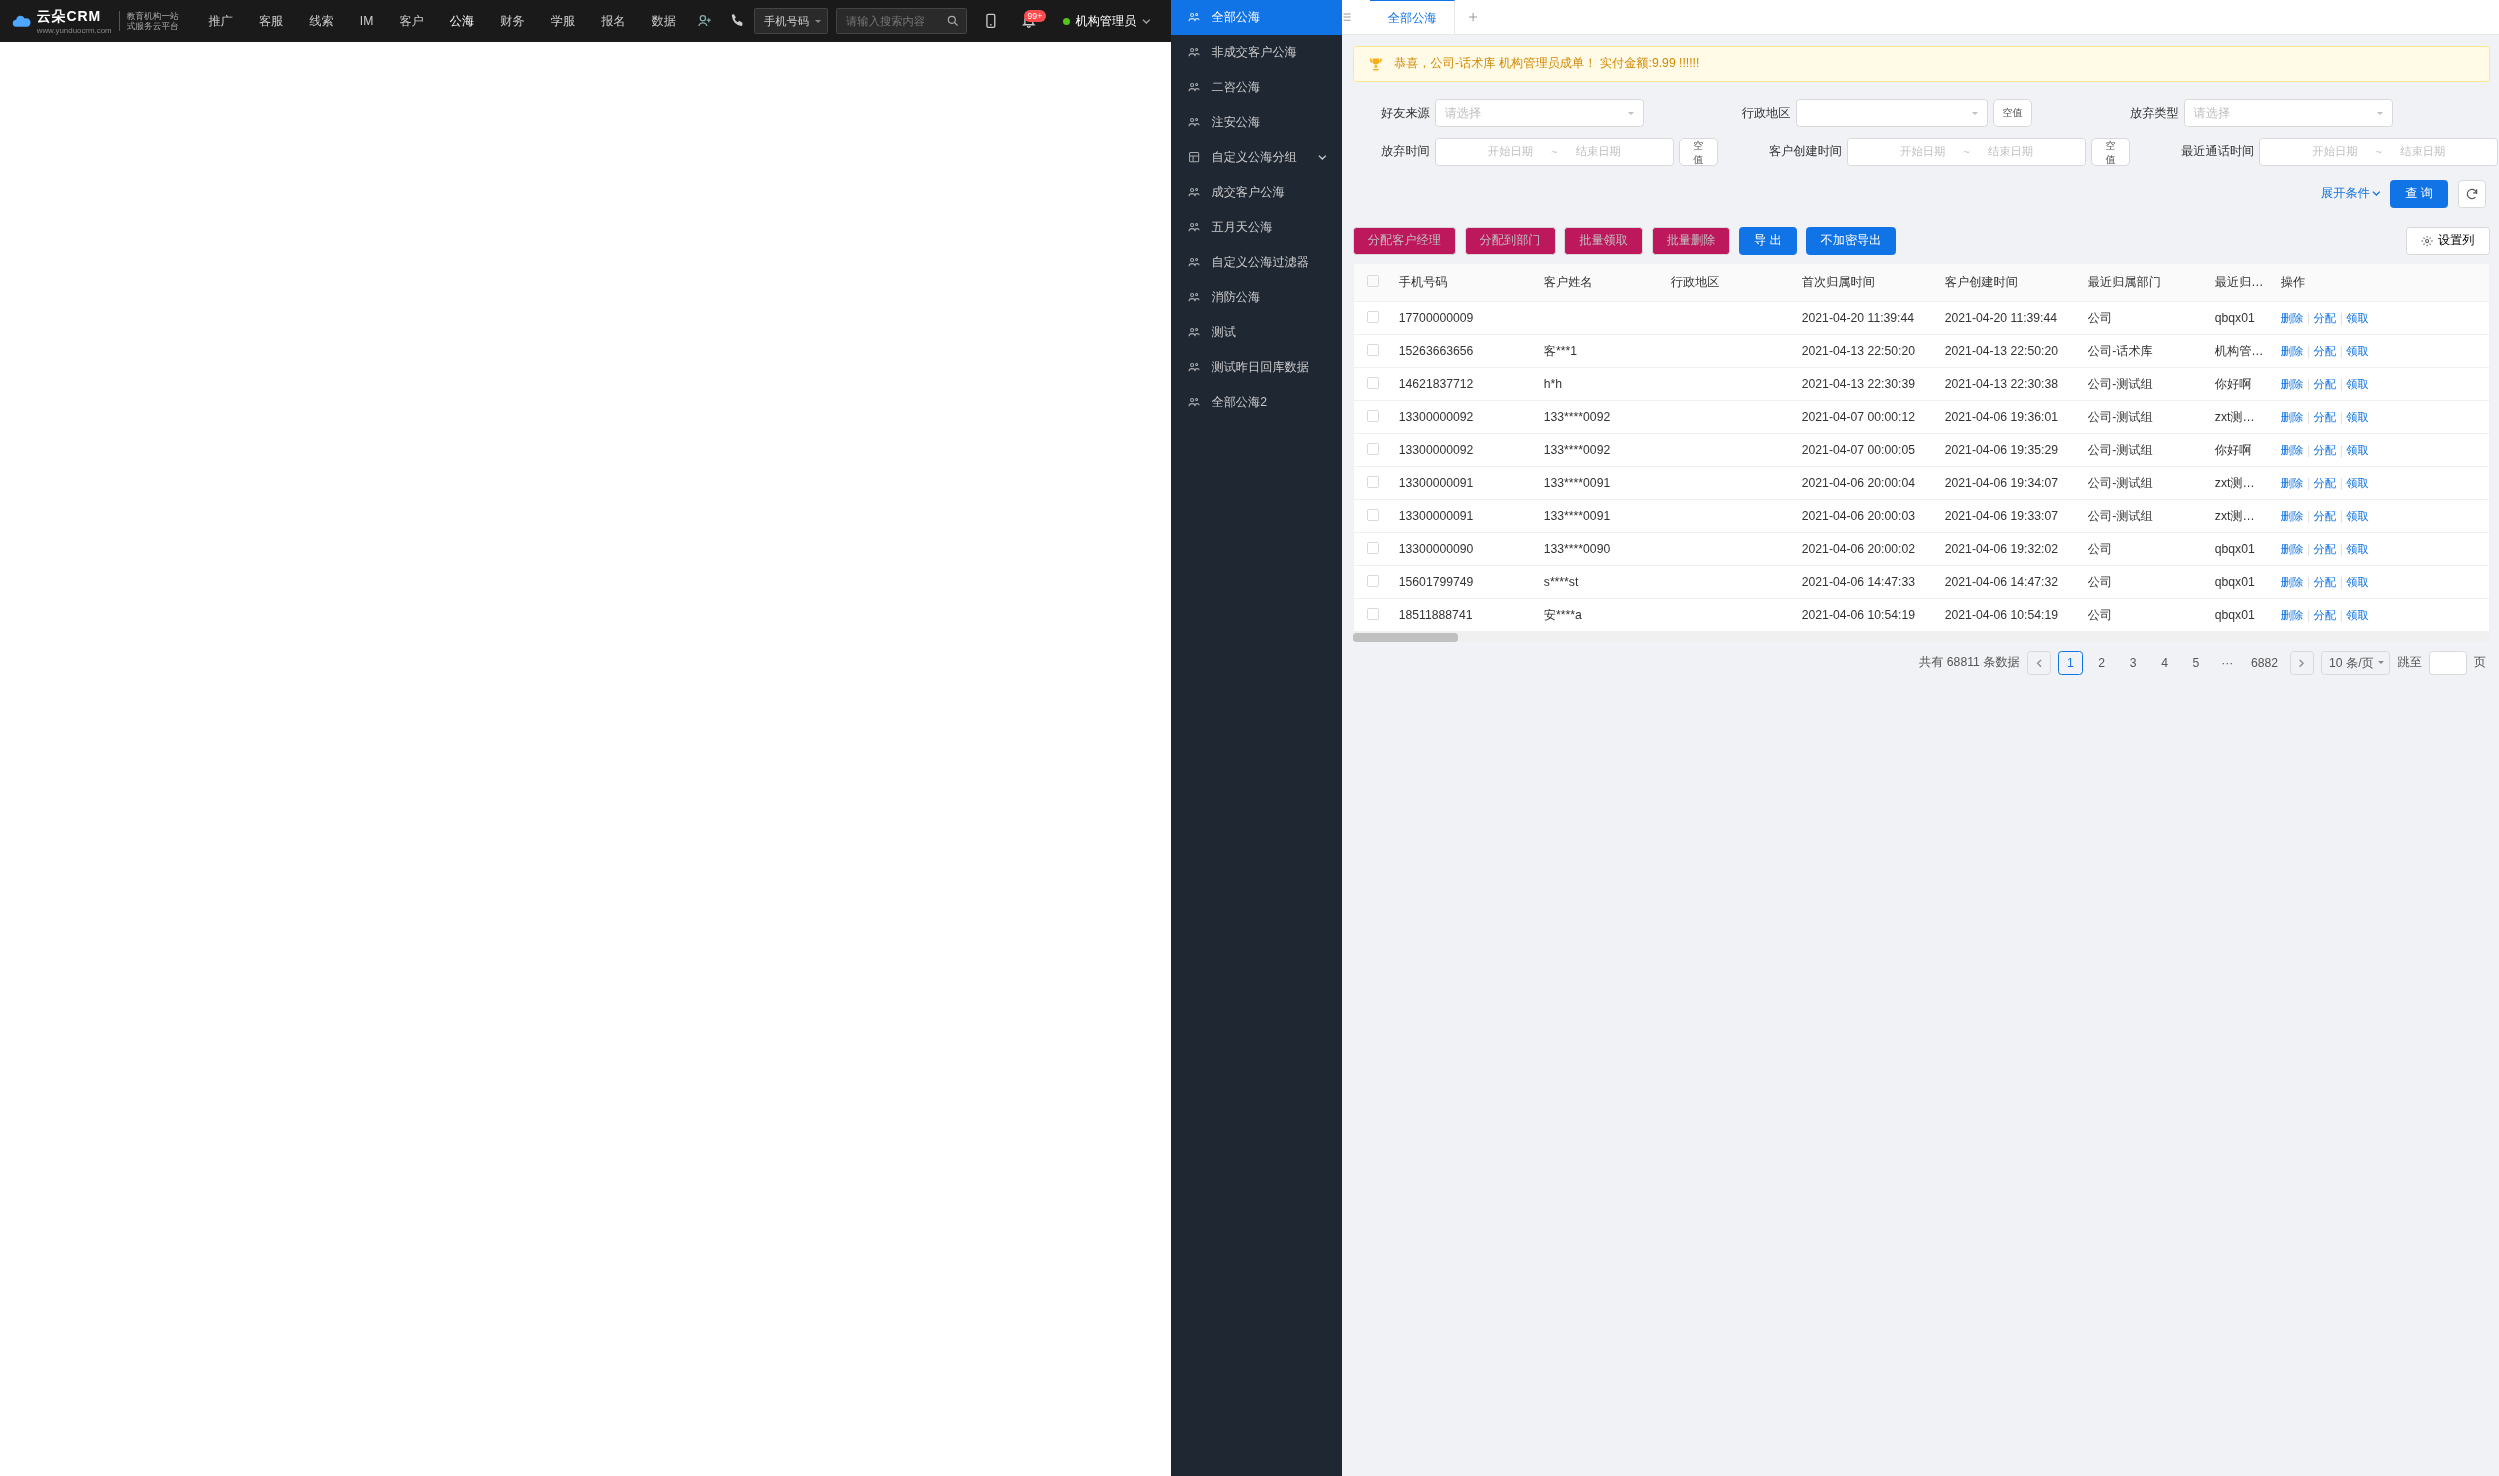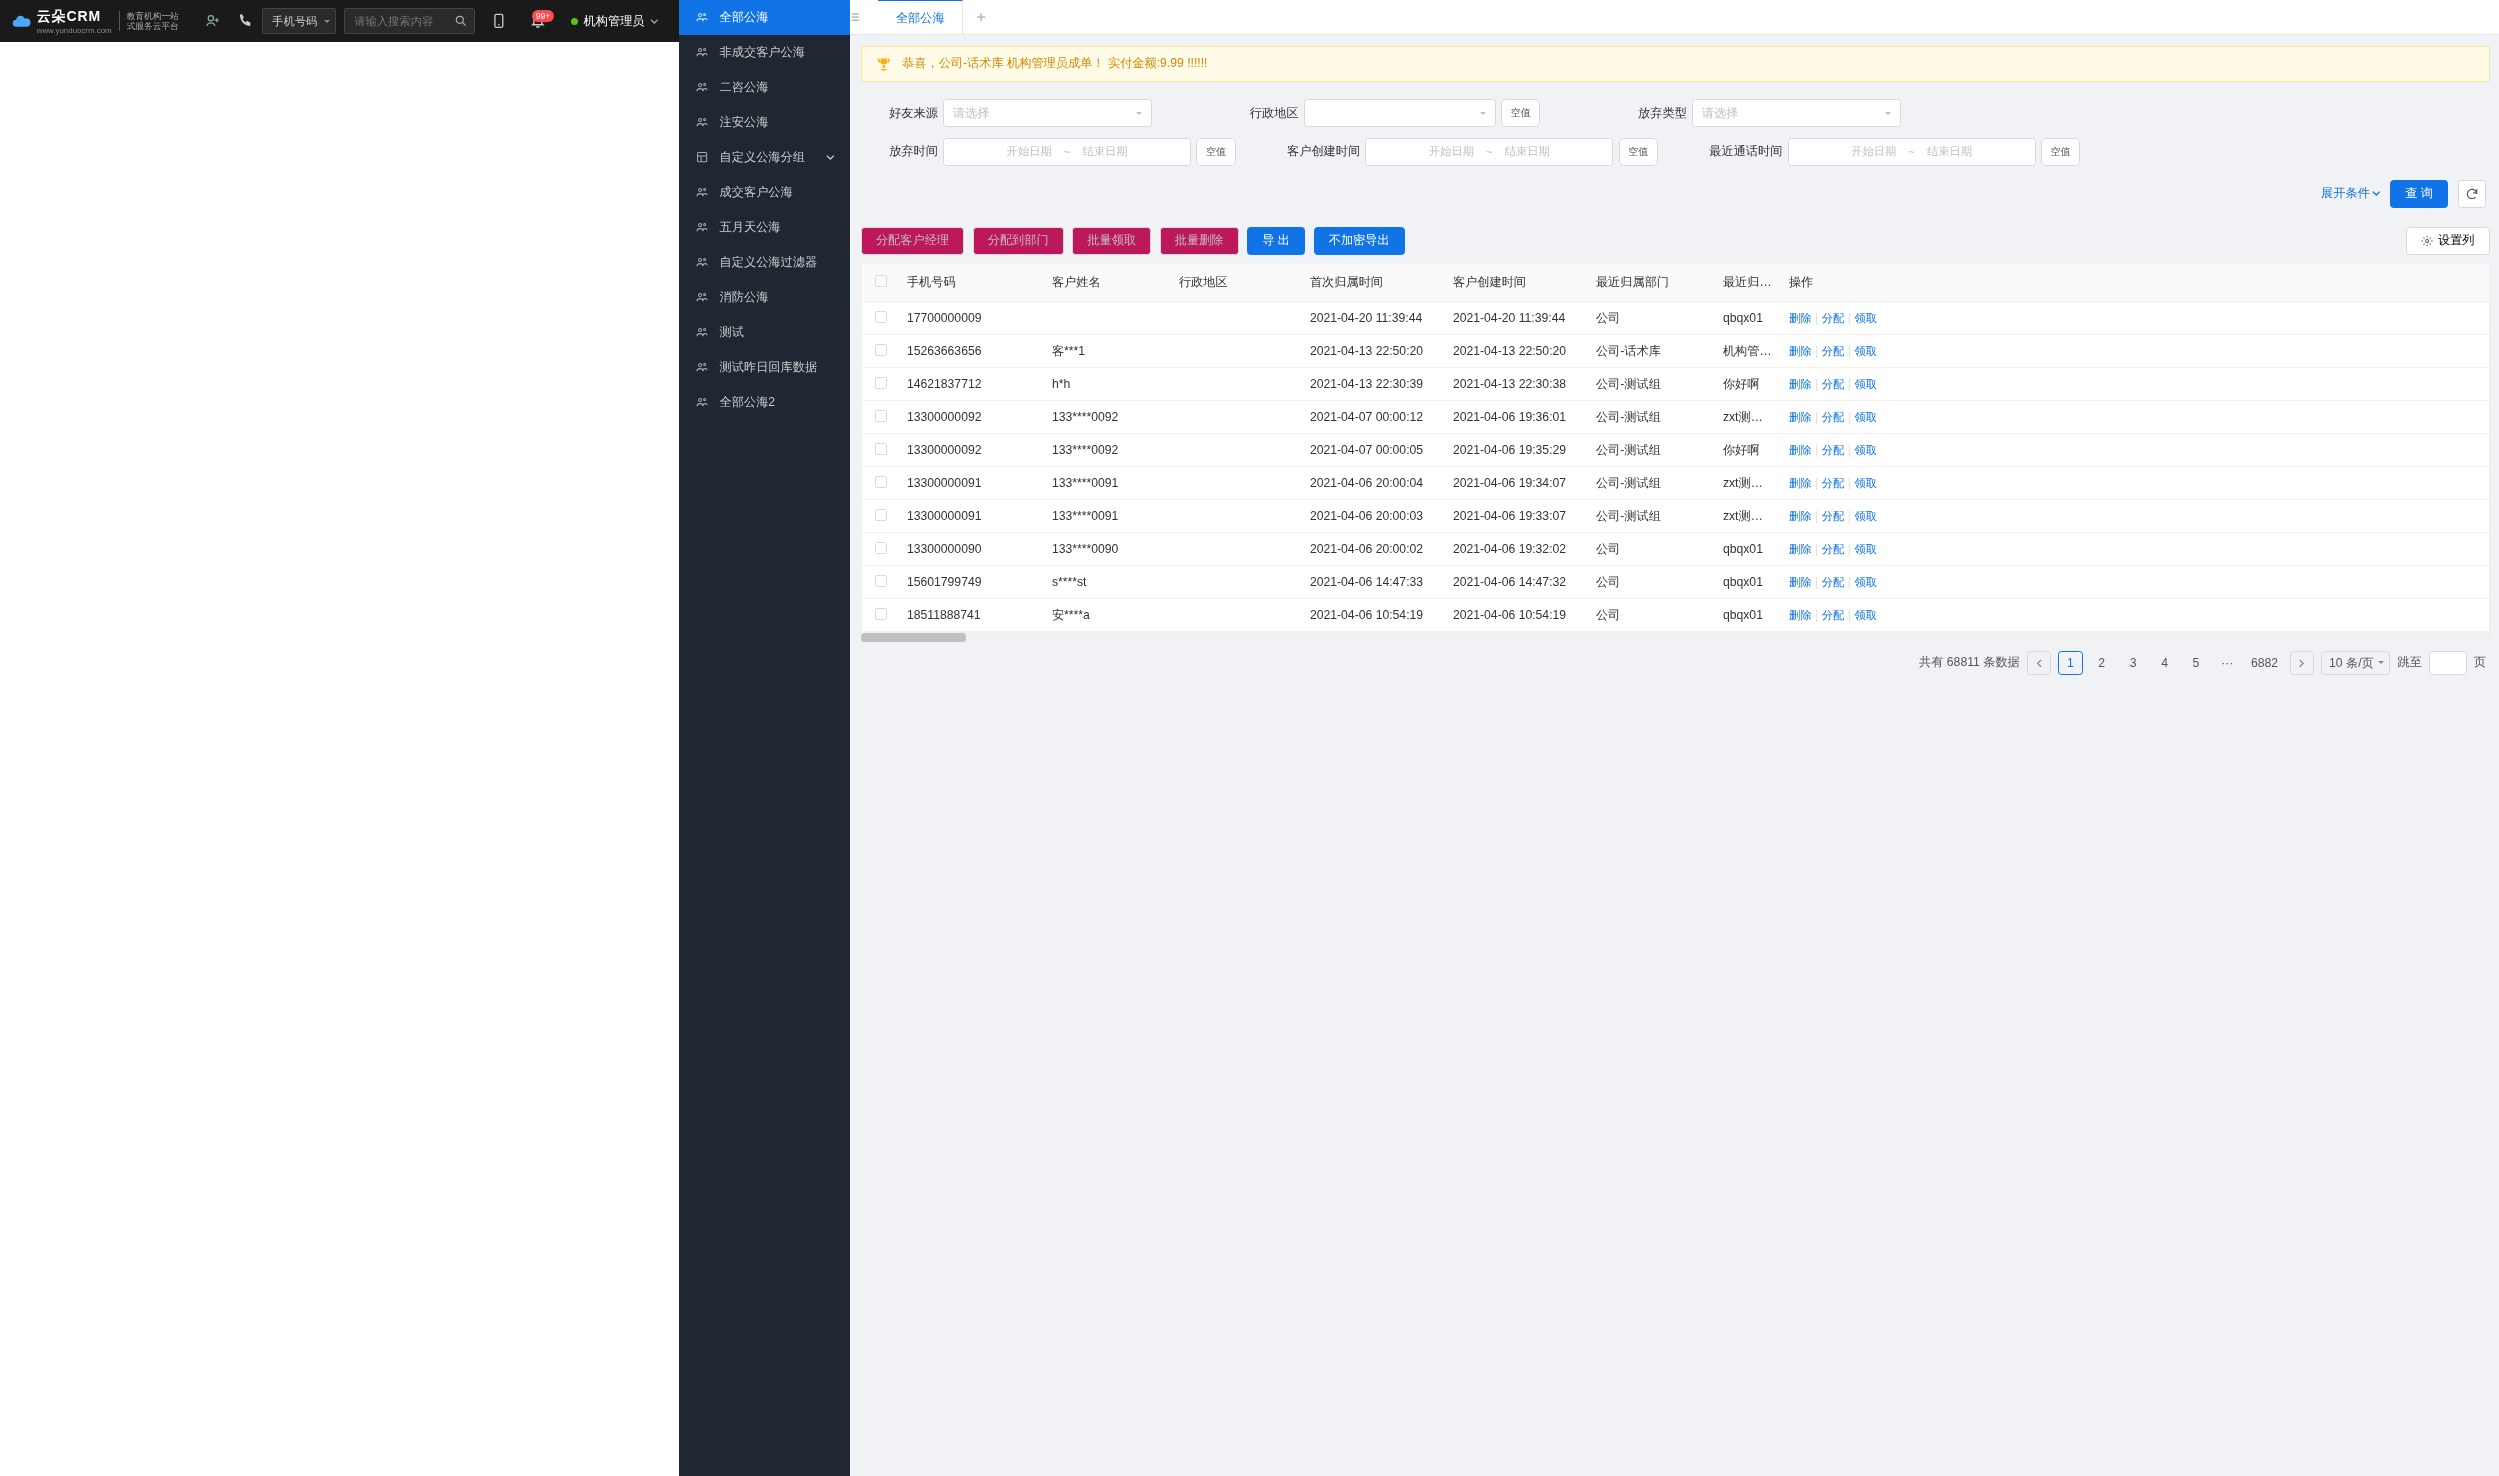--- a/index.html
+++ b/index.html
@@ -47,21 +47,21 @@
 
 .content { flex: 1; padding: 10.5px; overflow: auto; }
 .banner { background: #fffbe6; border: 0.9px solid #ffe58f; border-radius: 3.5px; padding: 8.7px 14px; display: flex; align-items: center; gap: 10.5px; margin-bottom: 12.2px; color: #d48806; }
 .banner-icon { color: #faad14; }
 .filter-row { display: flex; align-items: center; padding: 5.2px 0; gap: 17.5px; flex-wrap: nowrap; }
 .filter-item { display: flex; align-items: center; gap: 5.2px; }
 .filter-label { min-width: 77px; text-align: right; color: #333; font-size: 12.2px; }
 .filter-select { border: 0.9px solid #d9d9d9; border-radius: 3.5px; padding: 3.5px 21px 3.5px 8.7px; width: 209px; height: 28px; color: #bfbfbf; background: #fff; position: relative; line-height: 19px; font-size: 12.2px; }
 .filter-select::after { content: ""; position: absolute; right: 8.7px; top: 11.3px; border: 3.5px solid transparent; border-top-color: #bfbfbf; }
 .empty-btn { border: 0.9px solid #d9d9d9; background: #fff; padding: 0 8.7px; height: 28px; border-radius: 5px; cursor: pointer; font-size: 10px; color: #555; }
-.date-range { border: 0.9px solid #d9d9d9; border-radius: 3.5px; height: 28px; display: flex; align-items: center; width: 248px; background: #fff; justify-content: center; gap: 12px; color: #bfbfbf; font-size: 11.3px; }
+.date-range { border: 0.9px solid #d9d9d9; border-radius: 3.5px; height: 28px; display: flex; align-items: center; width: 248px; background: #fff; justify-content: center; gap: 18px; color: #bfbfbf; font-size: 11.3px; }
 
 .filter-actions { display: flex; justify-content: flex-end; align-items: center; gap: 10px; padding: 8.7px 3.5px; }
 .link-btn { color: #1073e6; cursor: pointer; font-size: 12.2px; display: flex; align-items: center; gap: 1.7px; }
 .btn { border: 0.9px solid #d9d9d9; background: #fff; padding: 0 14px; height: 28px; border-radius: 3.5px; cursor: pointer; font-size: 12.2px; }
 .btn-primary { background: #1073e6; border-color: #1073e6; color: #fff; }
 .btn-disabled { color: #bfbfbf; border-color: #d9d9d9; background: #be185d; }
 .icon-btn { border: 0.9px solid #d9d9d9; background: #fff; width: 28px; height: 28px; border-radius: 3.5px; display: flex; align-items: center; justify-content: center; cursor: pointer; }
 
 .toolbar { display: flex; align-items: center; gap: 8.7px; margin: 10.5px 0 8.7px 0; }
 .toolbar-right { margin-left: auto; }
@@ -112,20 +112,32 @@
         </svg>
       <div>
         <div class="logo-text">云朵CRM</div>
         <div style="font-size:7.9px;color:#888">www.yunduocrm.com</div>
       </div>
       <div class="logo-sub">
         <div>教育机构一站</div>
         <div>式服务云平台</div>
       </div>
     </div>
+    <div class="nav" id="nav">
+        <div class="nav-item">推广</div>
+        <div class="nav-item">客服</div>
+        <div class="nav-item">线索</div>
+        <div class="nav-item">IM</div>
+        <div class="nav-item">客户</div>
+        <div class="nav-item active">公海</div>
+        <div class="nav-item">财务</div>
+        <div class="nav-item">学服</div>
+        <div class="nav-item">报名</div>
+        <div class="nav-item">数据</div>
+      </div>
     <div class="nav-icon">
       <svg width="15.7" height="15.7" viewBox="0 0 24 24" fill="none" stroke="#8aa" stroke-width="2">
           <circle cx="9" cy="8" r="4"></circle>
           <path d="M3 20c0-3 3-5 6-5s6 2 6 5"></path>
           <path d="M18 8v6M15 11h6"></path>
         </svg>
     </div>
     <div class="nav-icon">
       <svg width="15.7" height="15.7" viewBox="0 0 24 24" fill="#ccc">
           <path d="M6 2l3 5-2 2a11 11 0 005 5l2-2 5 3v3a2 2 0 01-2 2A18 18 0 013 5a2 2 0 012-3z"></path>

